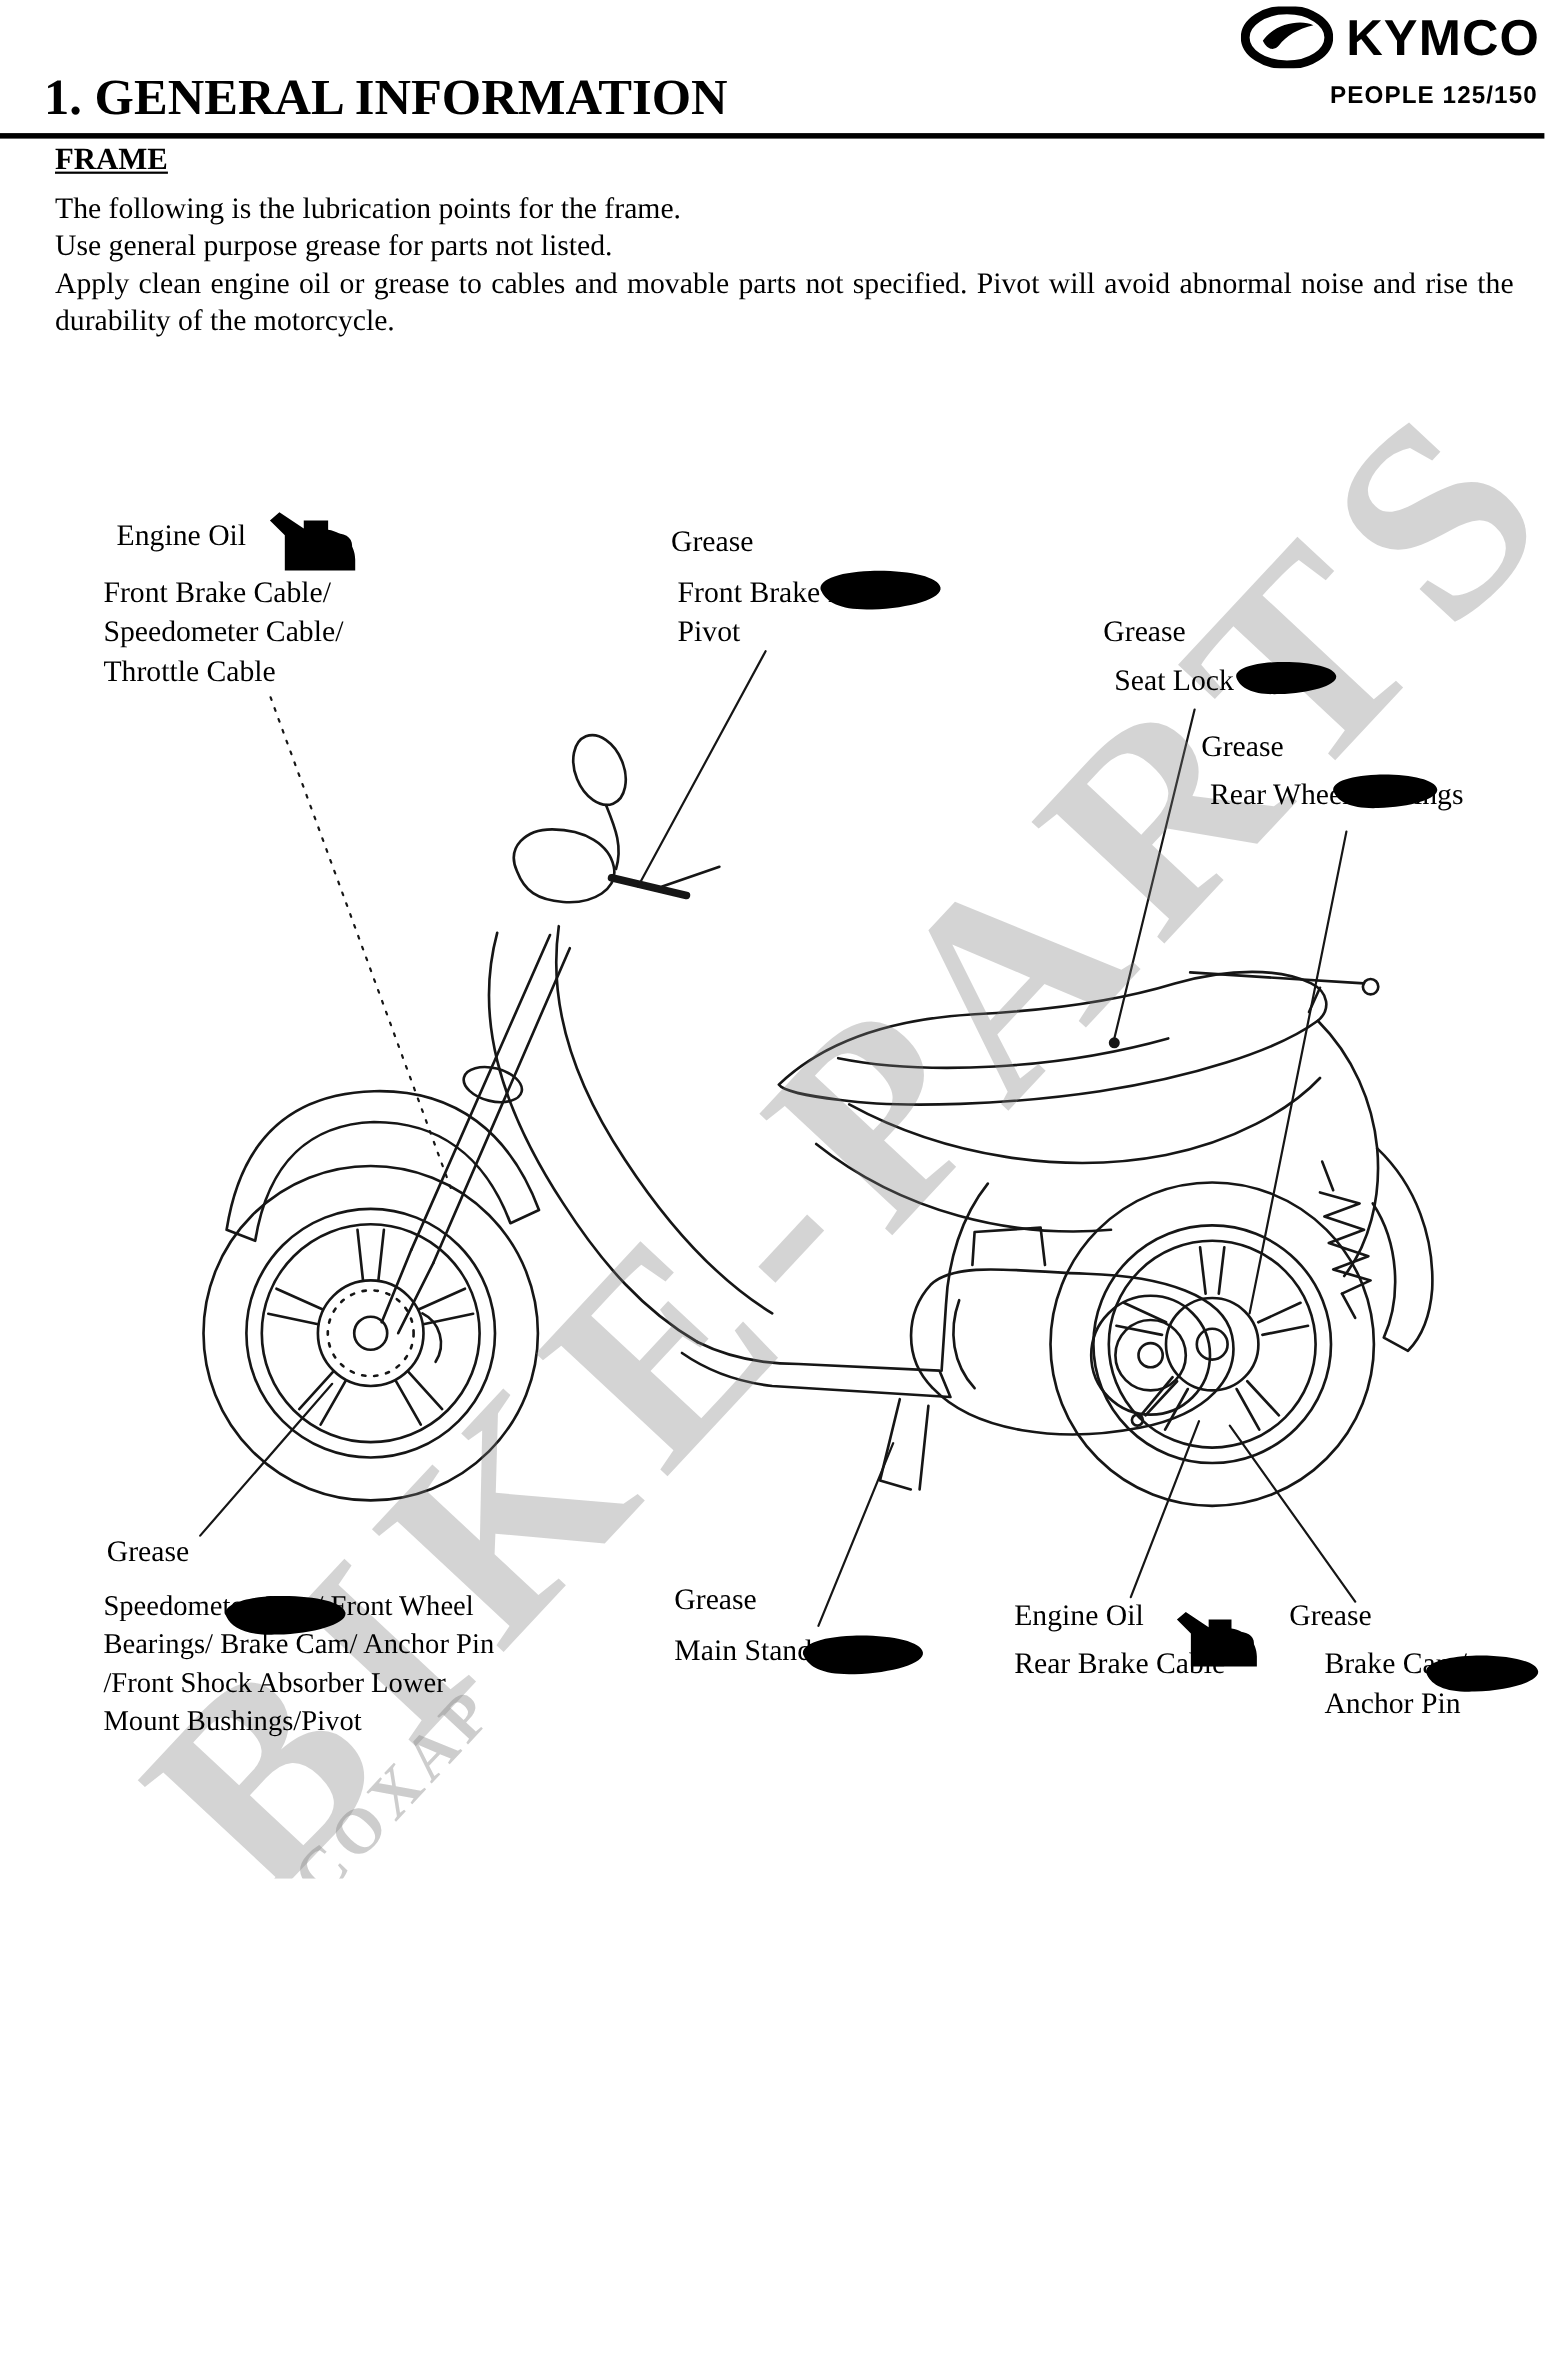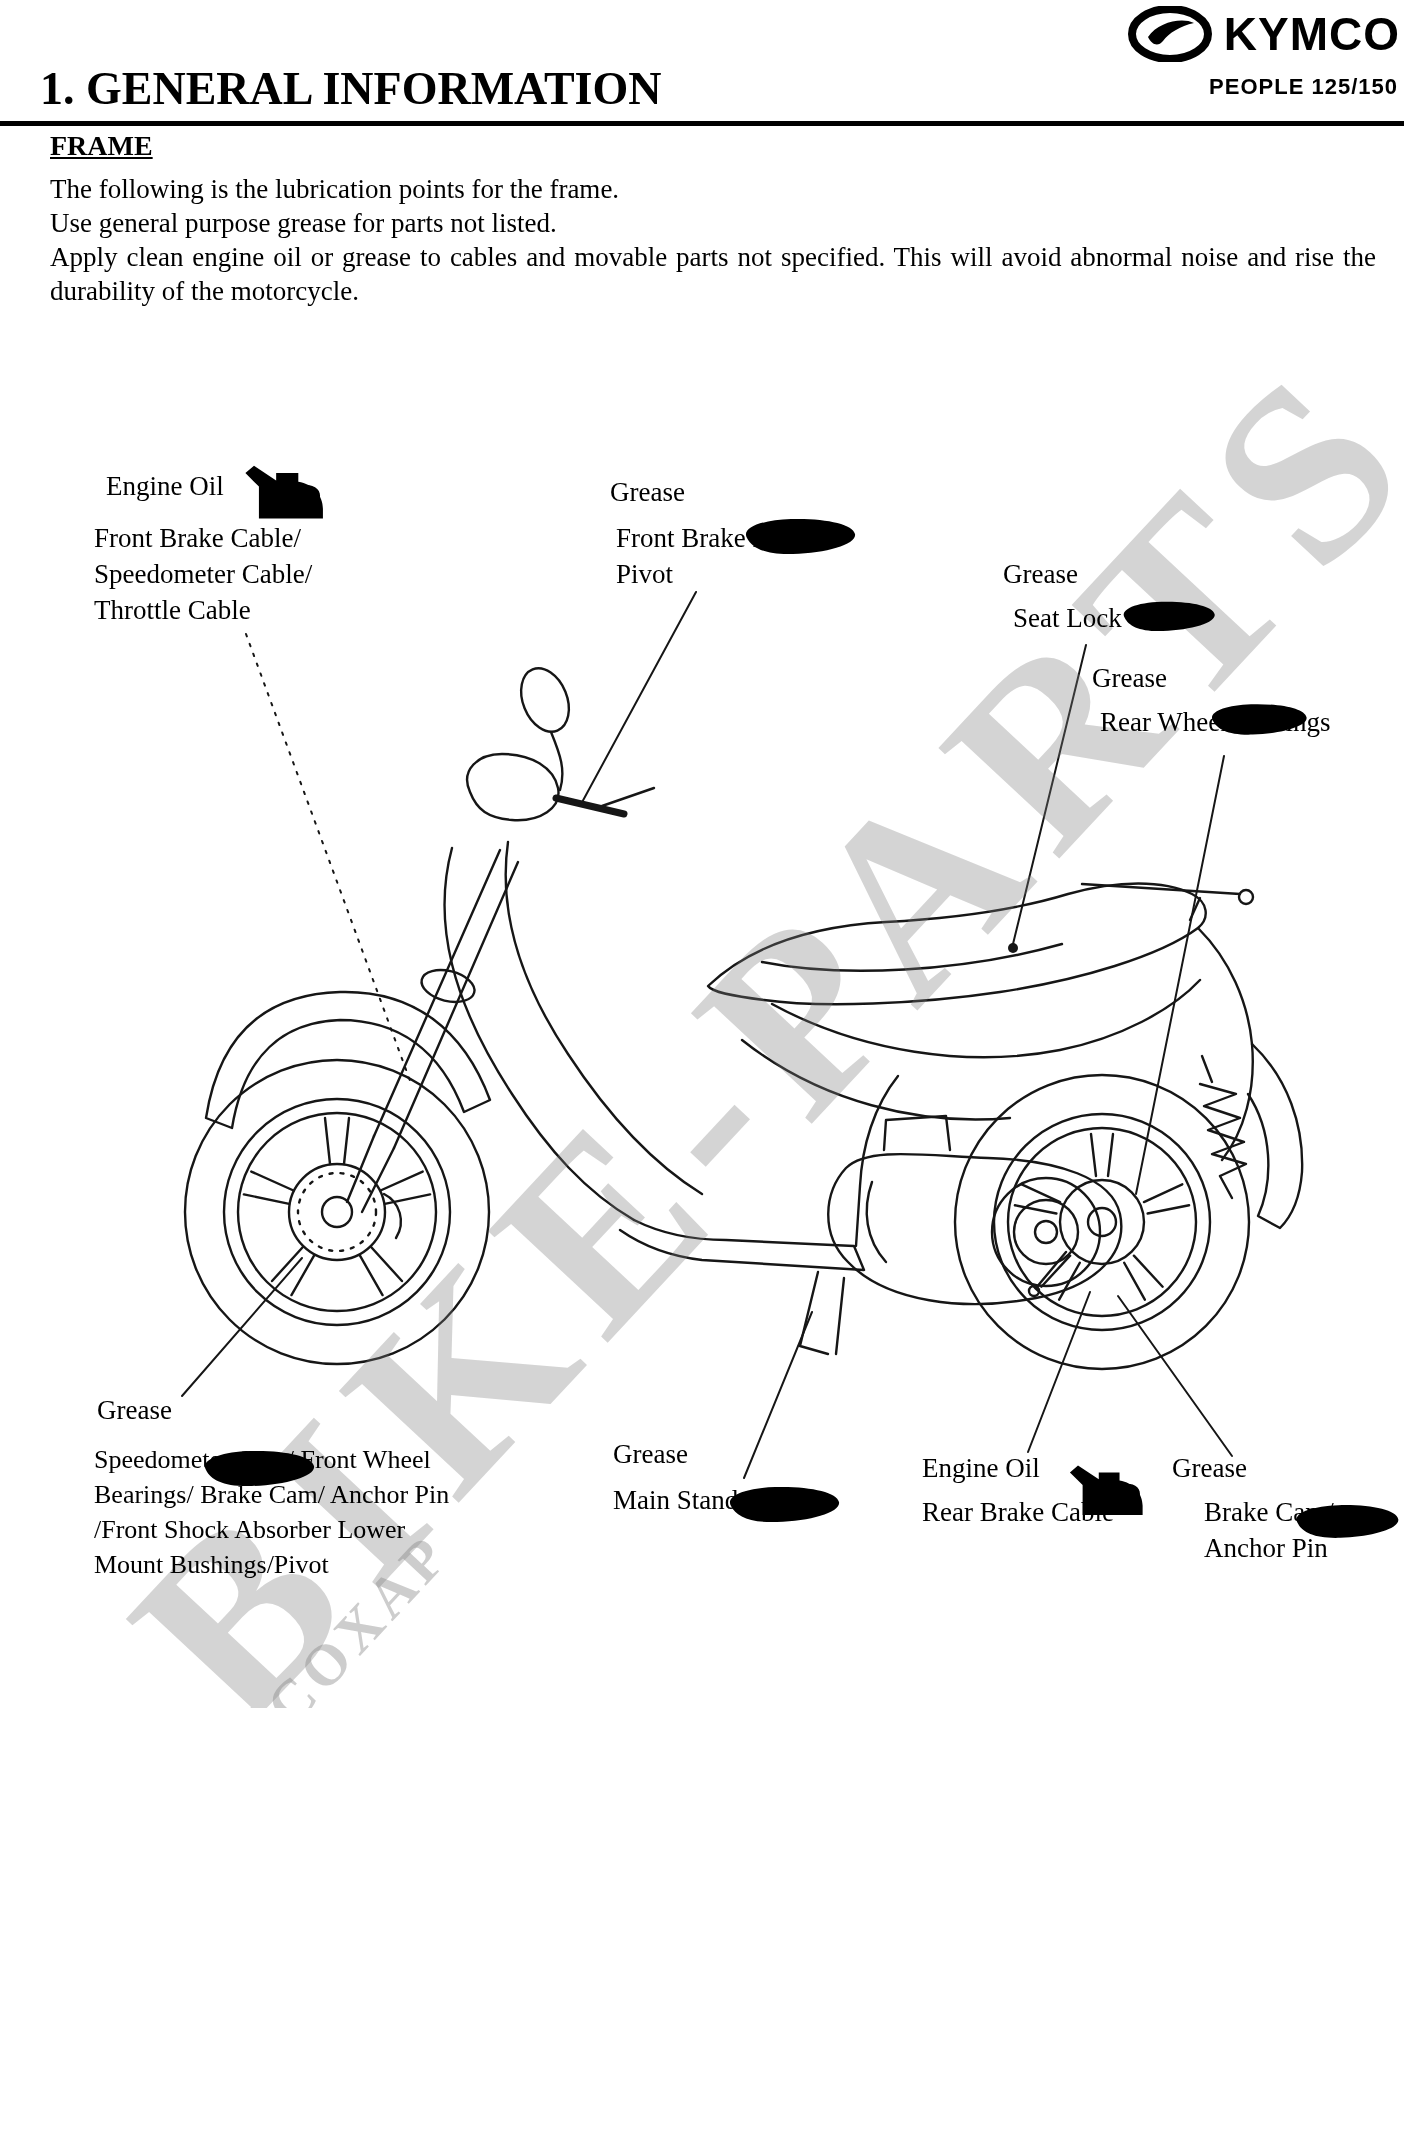--- a/index.html
+++ b/index.html
@@ -68,21 +68,21 @@
     <span class="brand-text">KYMCO</span>
   </div>
   <div class="hdr-title">1. GENERAL INFORMATION</div>
   <div class="hdr-model">PEOPLE 125/150</div>
   <div class="hdr-rule"></div>
 
   <div class="section-title">FRAME</div>
   <div class="body-text">
     <div>The following is the lubrication points for the frame.</div>
     <div>Use general purpose grease for parts not listed.</div>
-    <div class="body-just">Apply clean engine oil or grease to cables and movable parts not specified.  This will avoid abnormal noise and rise the durability of the motorcycle.</div>
+    <div class="body-just">Apply clean engine oil or grease to cables and movable parts not specified.  Pivot will avoid abnormal noise and rise the durability of the motorcycle.</div>
   </div>
 
   <svg class="art" viewBox="0 0 1418 2146">
     <g class="ln">
 
       <circle cx="337" cy="1212" r="152"></circle>
       <circle cx="337" cy="1212" r="113"></circle>
       <circle cx="337" cy="1212" r="99"></circle>
       <circle cx="337" cy="1212" r="48"></circle>
       <circle cx="337" cy="1212" r="39" stroke-dasharray="3 8"></circle>

